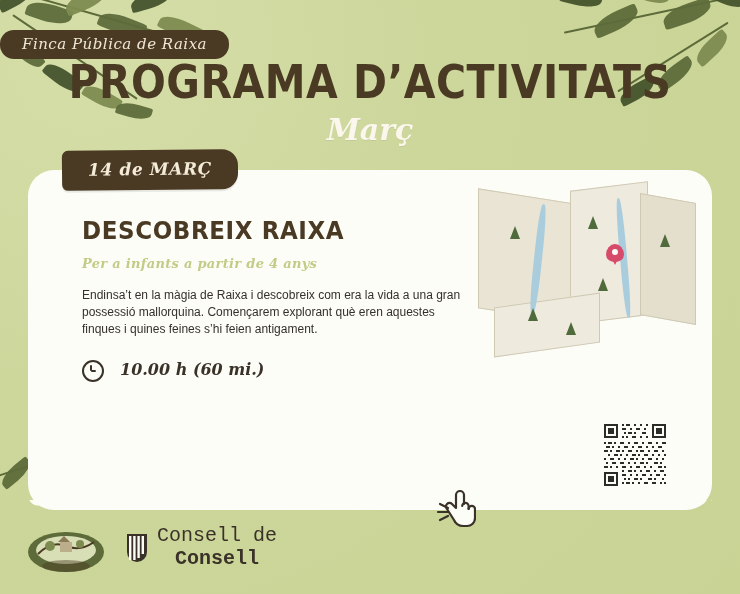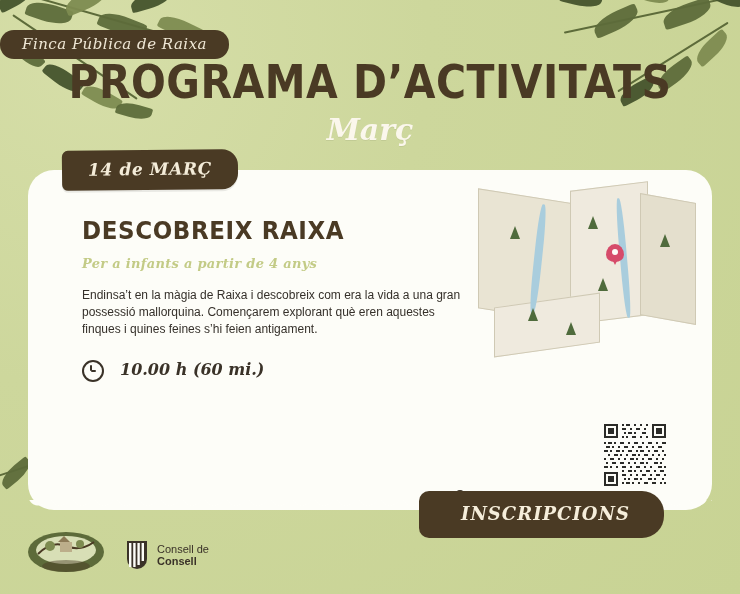--- a/index.html
+++ b/index.html
@@ -159,22 +159,22 @@
   .footer{position:absolute;left:0;right:0;bottom:10px;height:70px;}
   .logo-raixa{
     position:absolute;left:24px;bottom:8px;width:84px;height:54px;
   }
   .logo-consell{
     position:absolute;left:126px;bottom:14px;
     display:flex;align-items:center;gap:9px;
   }
   .cm-shield{width:22px;height:30px;flex:none;}
   .cm-text{
-    font-family:Liberation Sans, sans-serif;
-    font-size:11px;line-height:1.12;color:#3a3228;
+    font-family:Liberation Mono, monospace;
+    font-size:20px;line-height:1.12;color:#3a3228;text-align:center;
   }
   .cm-text b{font-weight:bold;display:block;}
 </style>
 </head>
 <body>
 
 <div class="poster">
 
   <div class="branch br-tl" style="width:230px;height:150px;">
     <div class="stem" style="left:0;top:26px;width:200px;transform:rotate(16deg);"></div>
@@ -380,21 +380,20 @@
     <div class="hand">
       <svg width="42" height="46" viewBox="0 0 42 46">
         <g fill="#fdfdf8" stroke="#3a3228" stroke-width="2.2" stroke-linejoin="round" stroke-linecap="round">
           <path d="M30 18 L30 9 a4 4 0 0 0 -8 0 L22 22 L18 18 a3.5 3.5 0 0 0 -5 5 L20 34 a10 10 0 0 0 9 6 h4 a8 8 0 0 0 8 -8 v-9 a3.2 3.2 0 0 0 -6.4 0"></path>
           <path d="M34.6 23 v-3 a3.2 3.2 0 0 0 -6.4 0" fill="none"></path>
         </g>
         <path d="M4 26 h10 M6 18 l8 4 M6 34 l8 -4" stroke="#3a3228" stroke-width="2.2" stroke-linecap="round" fill="none"></path>
       </svg>
     </div>
 
-    <div class="insc">INSCRIPCIONS</div>
 
   </div>
 
   <div class="date-ribbon">14 de MARÇ</div>
 
   <div class="footer">
     <div class="logo-raixa">
       <svg width="84" height="54" viewBox="0 0 84 54">
         <ellipse cx="42" cy="30" rx="38" ry="20" fill="#5d6b3a"></ellipse>
         <ellipse cx="42" cy="28" rx="30" ry="14" fill="#d8dfb6"></ellipse>

